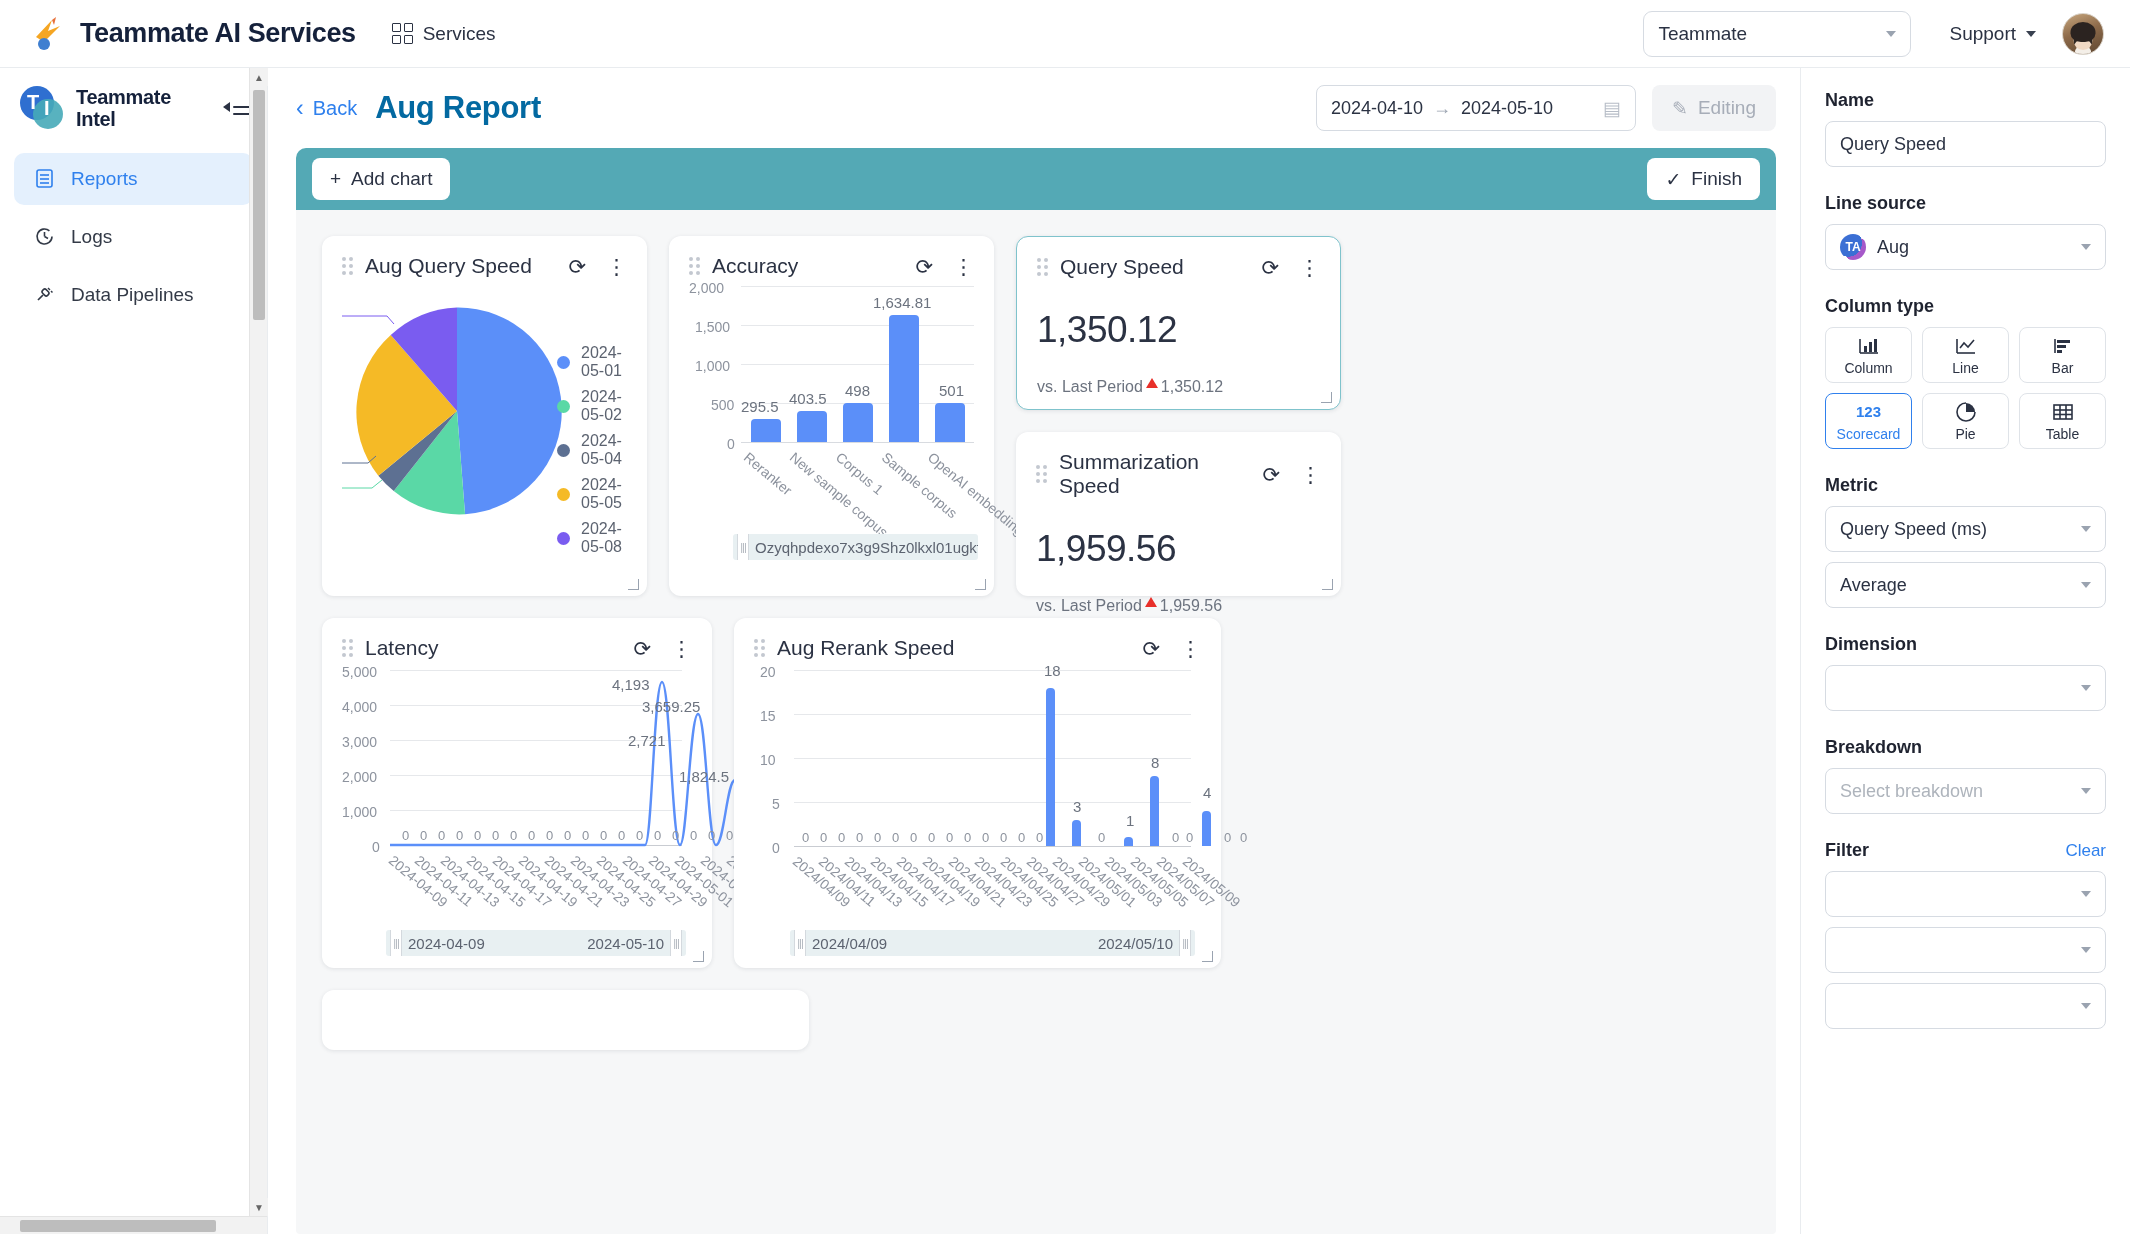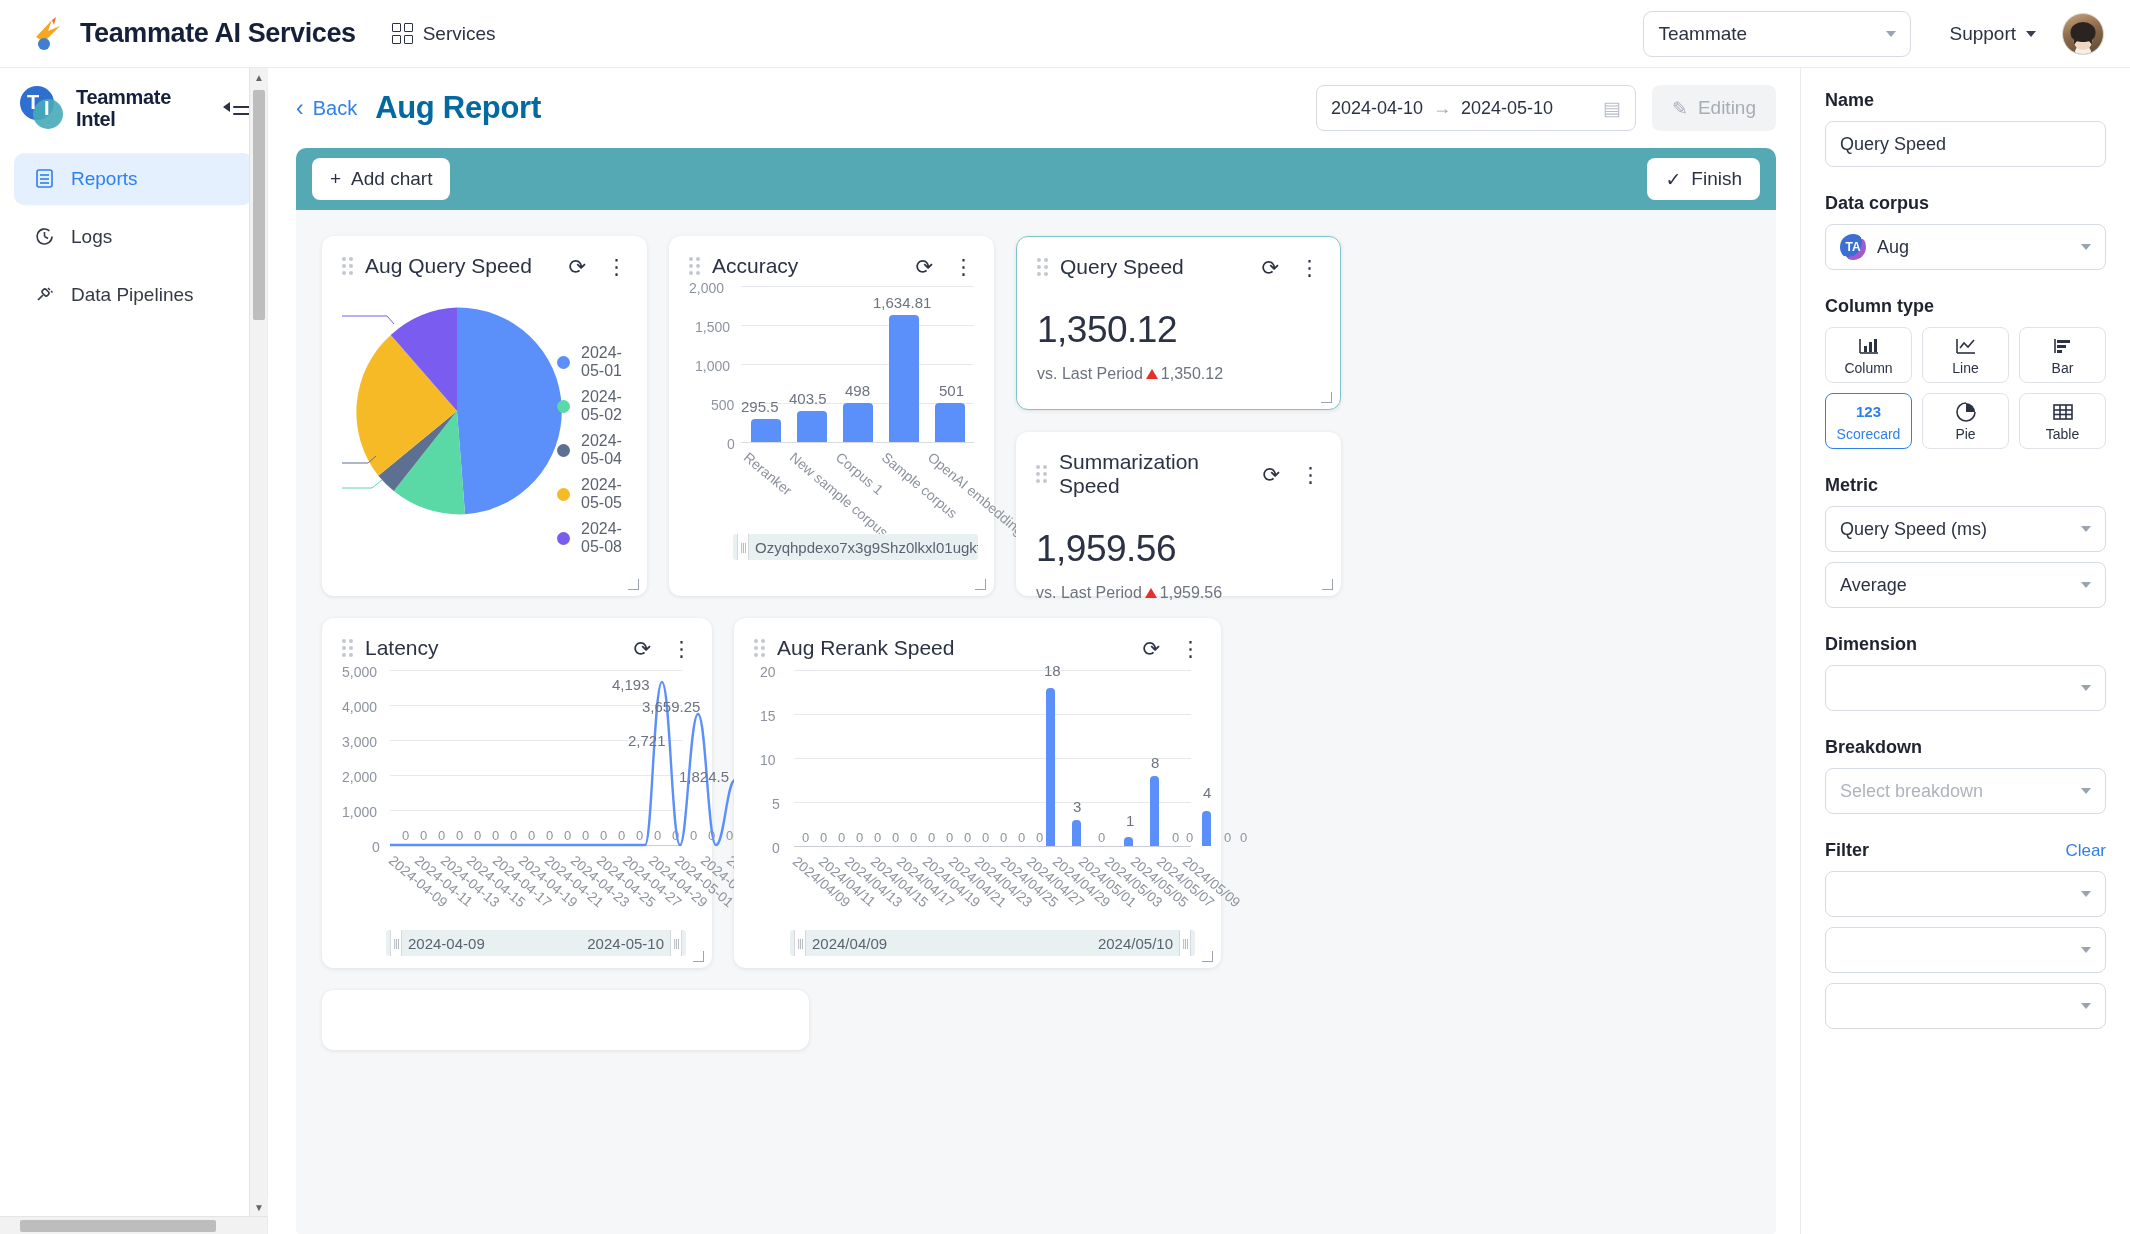--- a/index.html
+++ b/index.html
@@ -147,21 +147,21 @@
   .card-title { font-size: 21px; color: #2b3243; }
   .card-actions { margin-left: auto; display: flex; align-items: center; gap: 20px; color: #2b3243; }
   .ico-btn { font-size: 21px; line-height: 1; }
   .resize-grip { position: absolute; right: 8px; bottom: 6px; width: 12px; height: 12px; }
   .resize-grip::before, .resize-grip::after { content: ""; position: absolute; background: #9aa3b0; }
   .resize-grip::before { right: 0; bottom: 0; width: 11px; height: 1.5px; }
   .resize-grip::after { right: 0; bottom: 0; width: 1.5px; height: 11px; }
 
   
   .score-value { font-size: 37px; color: #2b3243; margin-top: 30px; letter-spacing: -.5px; }
-  .score-sub { font-size: 16px; color: #6c737f; margin-top: 14px; display: flex; align-items: center; gap: 3px; }
+  .score-sub { font-size: 16px; color: #6c737f; margin-top: 27px; display: flex; gap: 3px; }
   .tri-up { width: 0; height: 0; border-left: 6px solid transparent; border-right: 6px solid transparent; border-bottom: 10px solid #e8302a; }
 
   
   .plot { position: relative; }
   .axis-lbl { position: absolute; font-size: 14px; color: #8d939e; }
   .gridline { position: absolute; height: 1px; background: #e6e8eb; }
   .bar { position: absolute; background: #5b8ff9; border-radius: 4px 4px 0 0; }
   .bar-lbl { position: absolute; font-size: 15px; color: #6c737f; white-space: nowrap; }
   .x-rot { position: absolute; font-size: 14px; color: #8d939e; white-space: nowrap; transform-origin: 0 0; transform: rotate(40deg); }
   .zero-lbl { position: absolute; font-size: 13px; color: #8d939e; }
@@ -704,21 +704,21 @@
         </div>
       </div>
     </div>
 
     <div class="inspector">
       <div class="field-label">Name</div>
       <div class="input-box">
         <span>Query Speed</span>
       </div>
 
-      <div class="field-label sp">Data corpus</div>
+      <div class="field-label sp">Line source</div>
       <div class="input-box">
         <span class="ds-badge">
             <span>TA</span>
           </span>
         <span>Aug</span>
         <span class="chev"></span>
       </div>
 
       <div class="field-label sp">Column type</div>
       <div class="type-grid">

